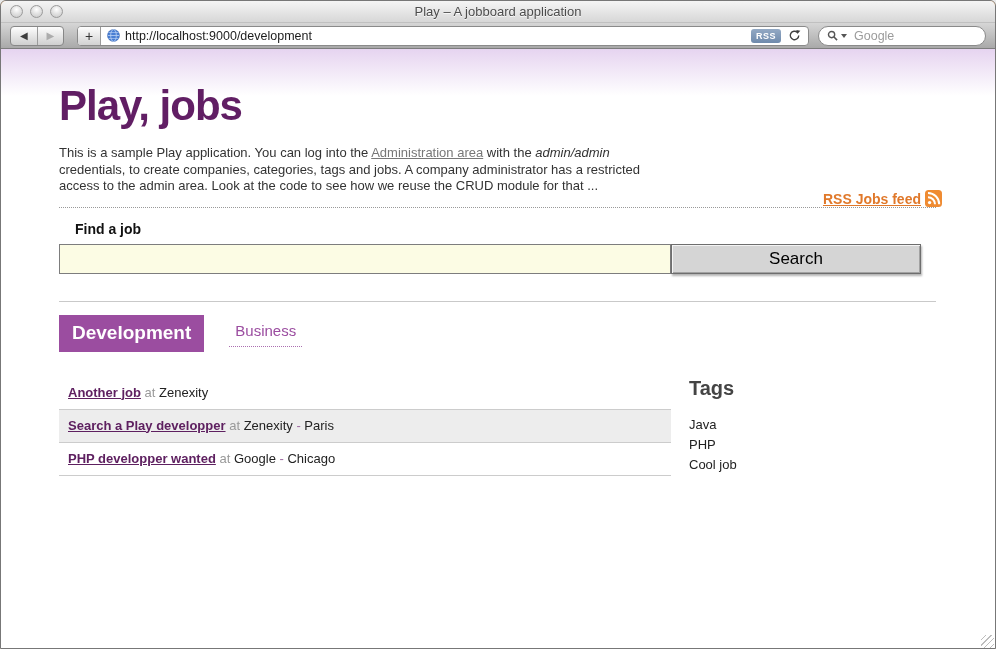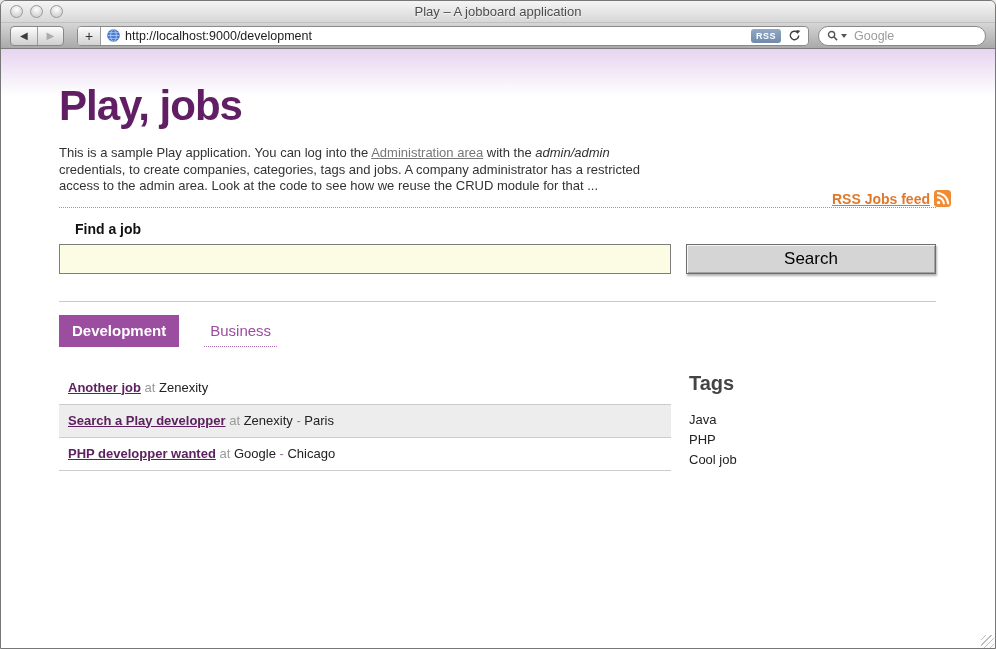--- a/index.html
+++ b/index.html
@@ -96,30 +96,30 @@
     color: #611e64;
   }
   p.intro {
     width: 608px; margin: 15px 0 0;
     font-size: 13px; line-height: 16.5px; color: #333;
   }
   p.intro a { color: #777; text-decoration: underline; }
   p.intro em { font-style: italic; }
 
   .rssfeed {
-    position:absolute; top: 141px; right: 44px;
+    position:absolute; top: 141px; right: 53px;
     display:flex; align-items:center; gap: 4px;
     font-size: 14px; font-weight: bold;
     color: #e0782a; text-decoration: underline; cursor: pointer;
   }
 
   hr.dotted { border:0; border-top: 1px dotted #999; margin: 12px 0 0; }
   .findlabel { margin-top: 13px; font-size: 14px; font-weight: bold; color: #111; margin-left: 16px; }
 
-  .searchrow { display:flex; gap: 15px; margin-top: 7px; align-items: center; }
+  .searchrow { display:flex; margin-top: 7px; align-items: center; }
   input.jobsearch {
     width: 612px; height: 30px;
     background: #fcfce4;
     border: 1px solid #7d7d7d;
     font-size: 14px; padding: 0 6px;
     font-family: "Liberation Sans", sans-serif;
   }
   button.searchbtn {
     width: 250px; height: 30px;
     background: #d5d5d5;
@@ -128,21 +128,21 @@
     font-size: 17px; color: #000;
     font-family: "Liberation Sans", sans-serif;
     cursor: pointer;
   }
 
   hr.solid { border:0; border-top:1px solid #c9c9c9; margin: 27px 0 0; }
 
   .tabs { display:flex; gap: 25px; margin-top: 13px; align-items: flex-start; }
   .tab-active {
     background: #9b4da0; color: #fff;
-    font-size: 15px; font-weight: bold;
+    font-size: 19px; font-weight: bold;
     padding: 7px 13px 8px; cursor: pointer;
   }
   .tab-inactive {
     color: #9b4da0; font-size: 15px;
     padding: 7px 6px 7px; border-bottom: 1px dotted #a express;
     border-bottom: 1px dotted #a express;
     cursor: pointer;
   }
   .tab-inactive { border-bottom: 1px dotted #ab6fb0; }
 

